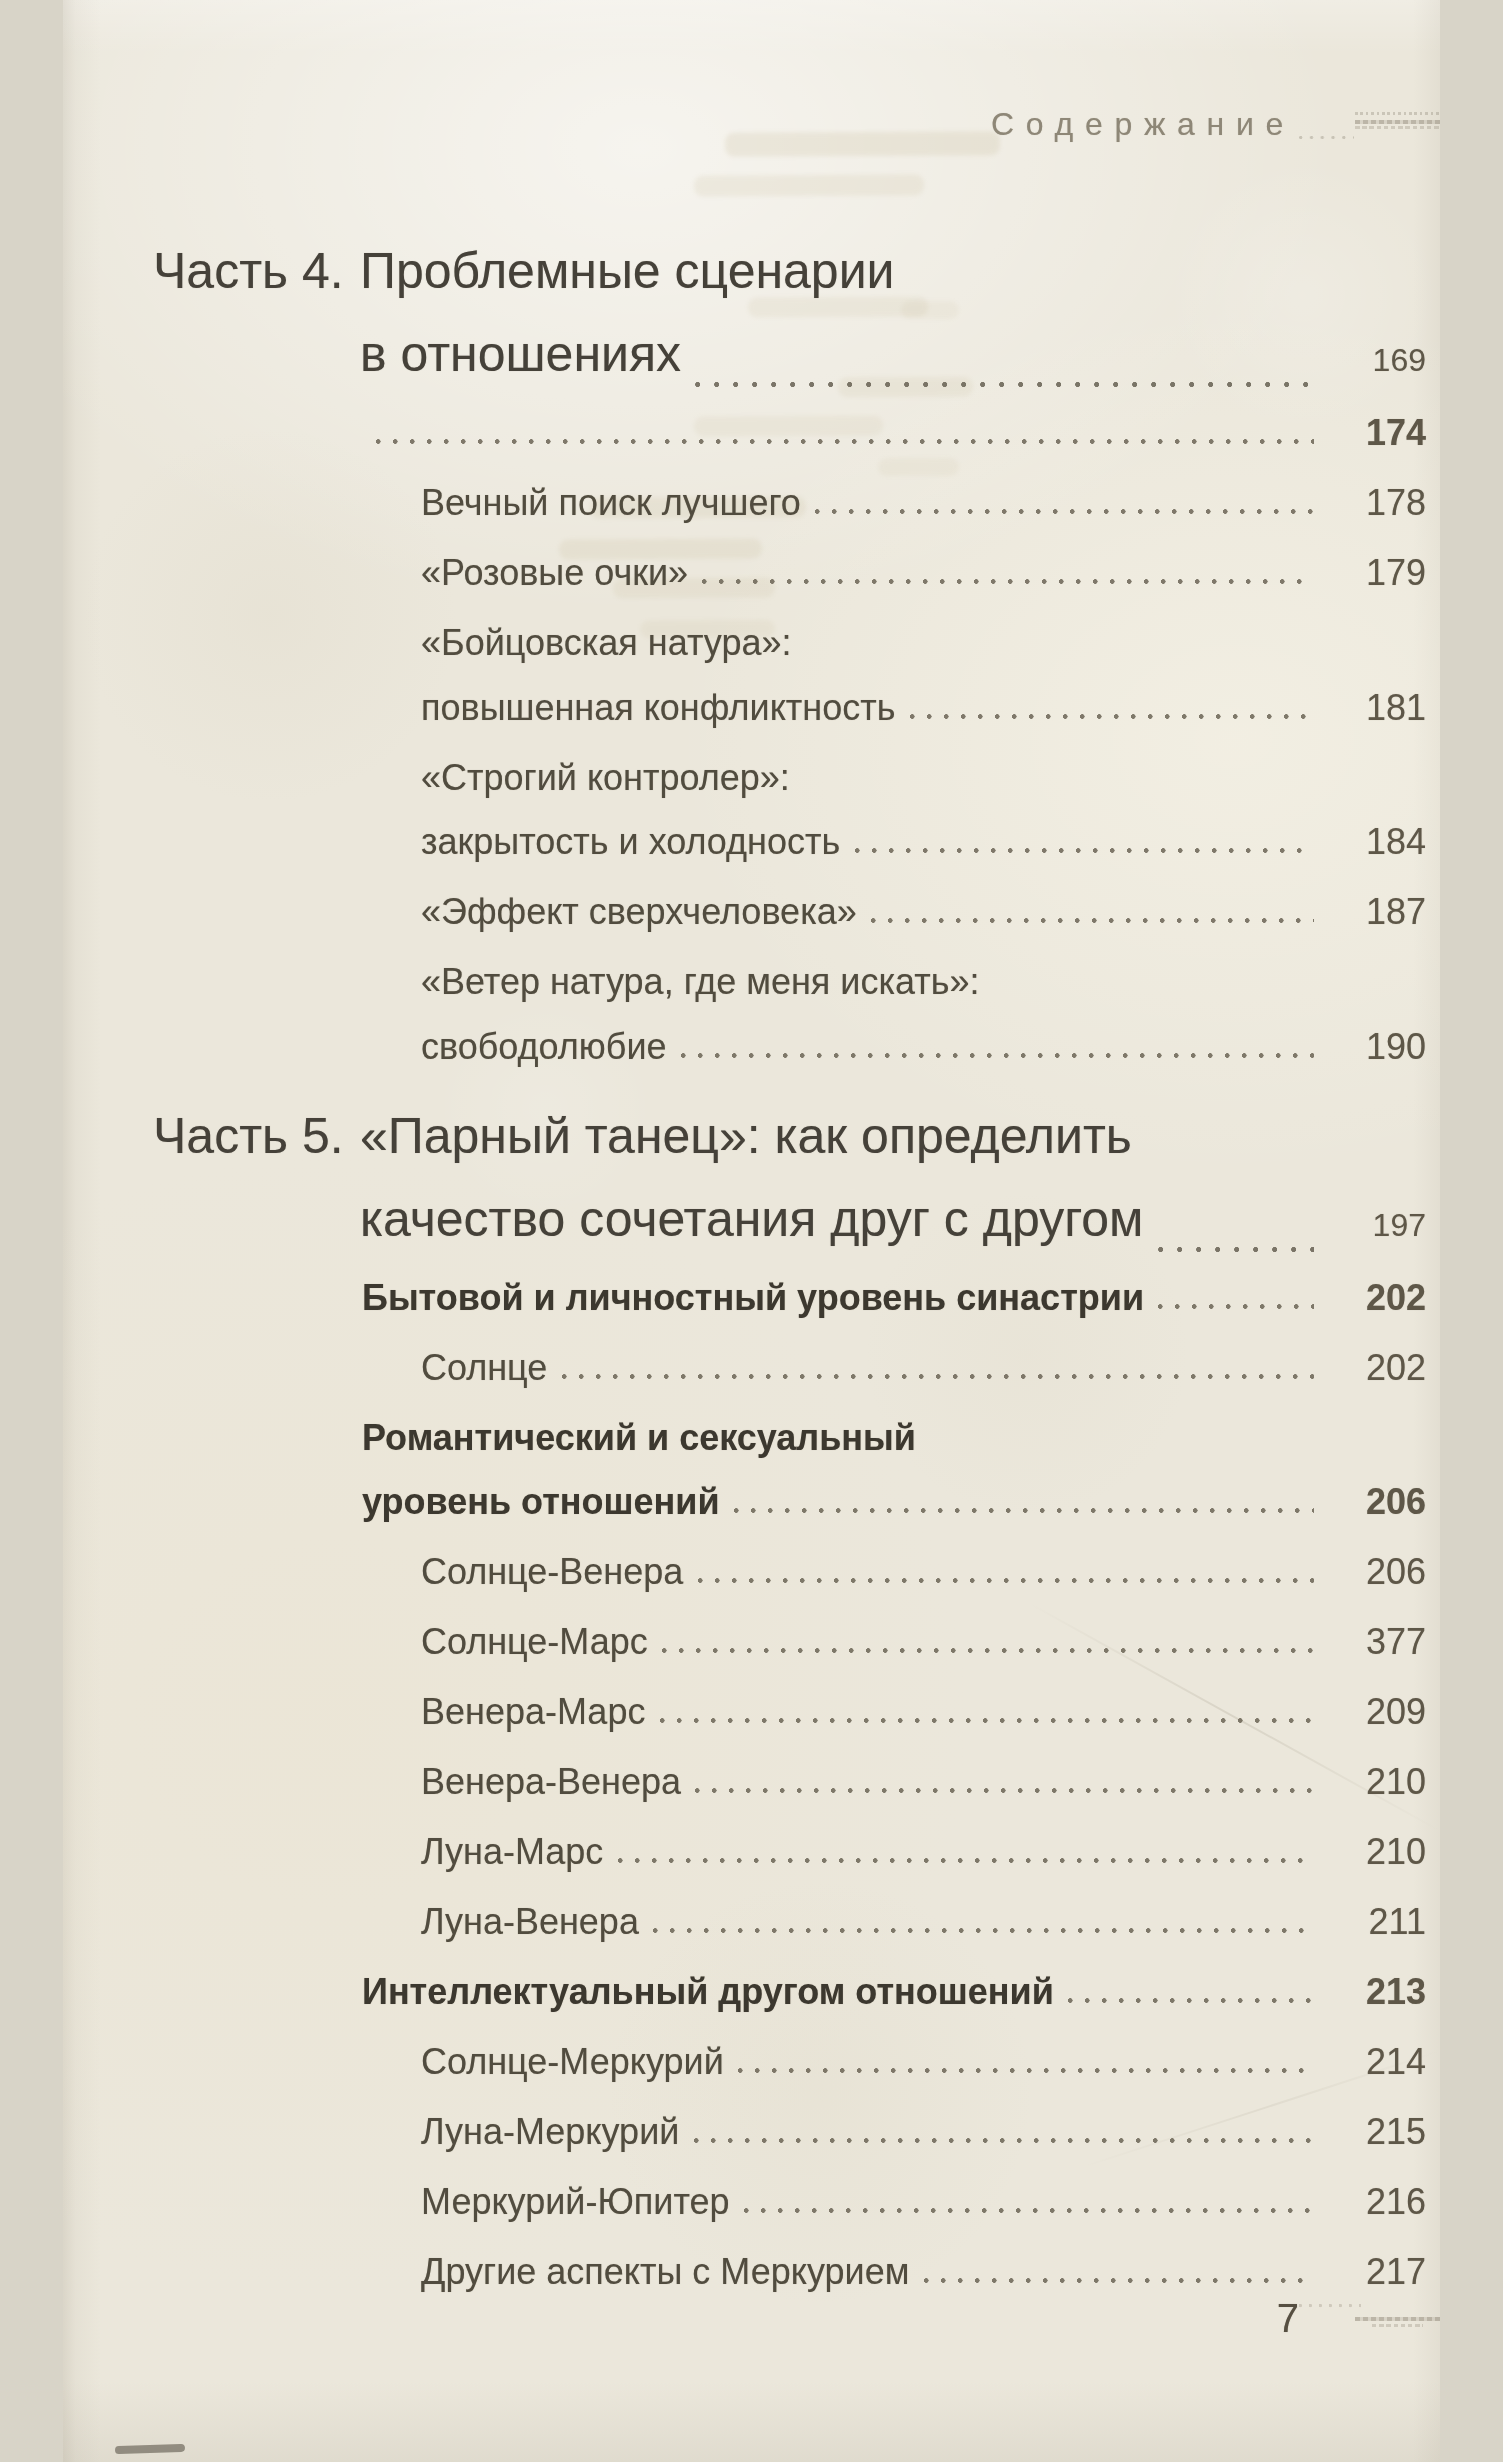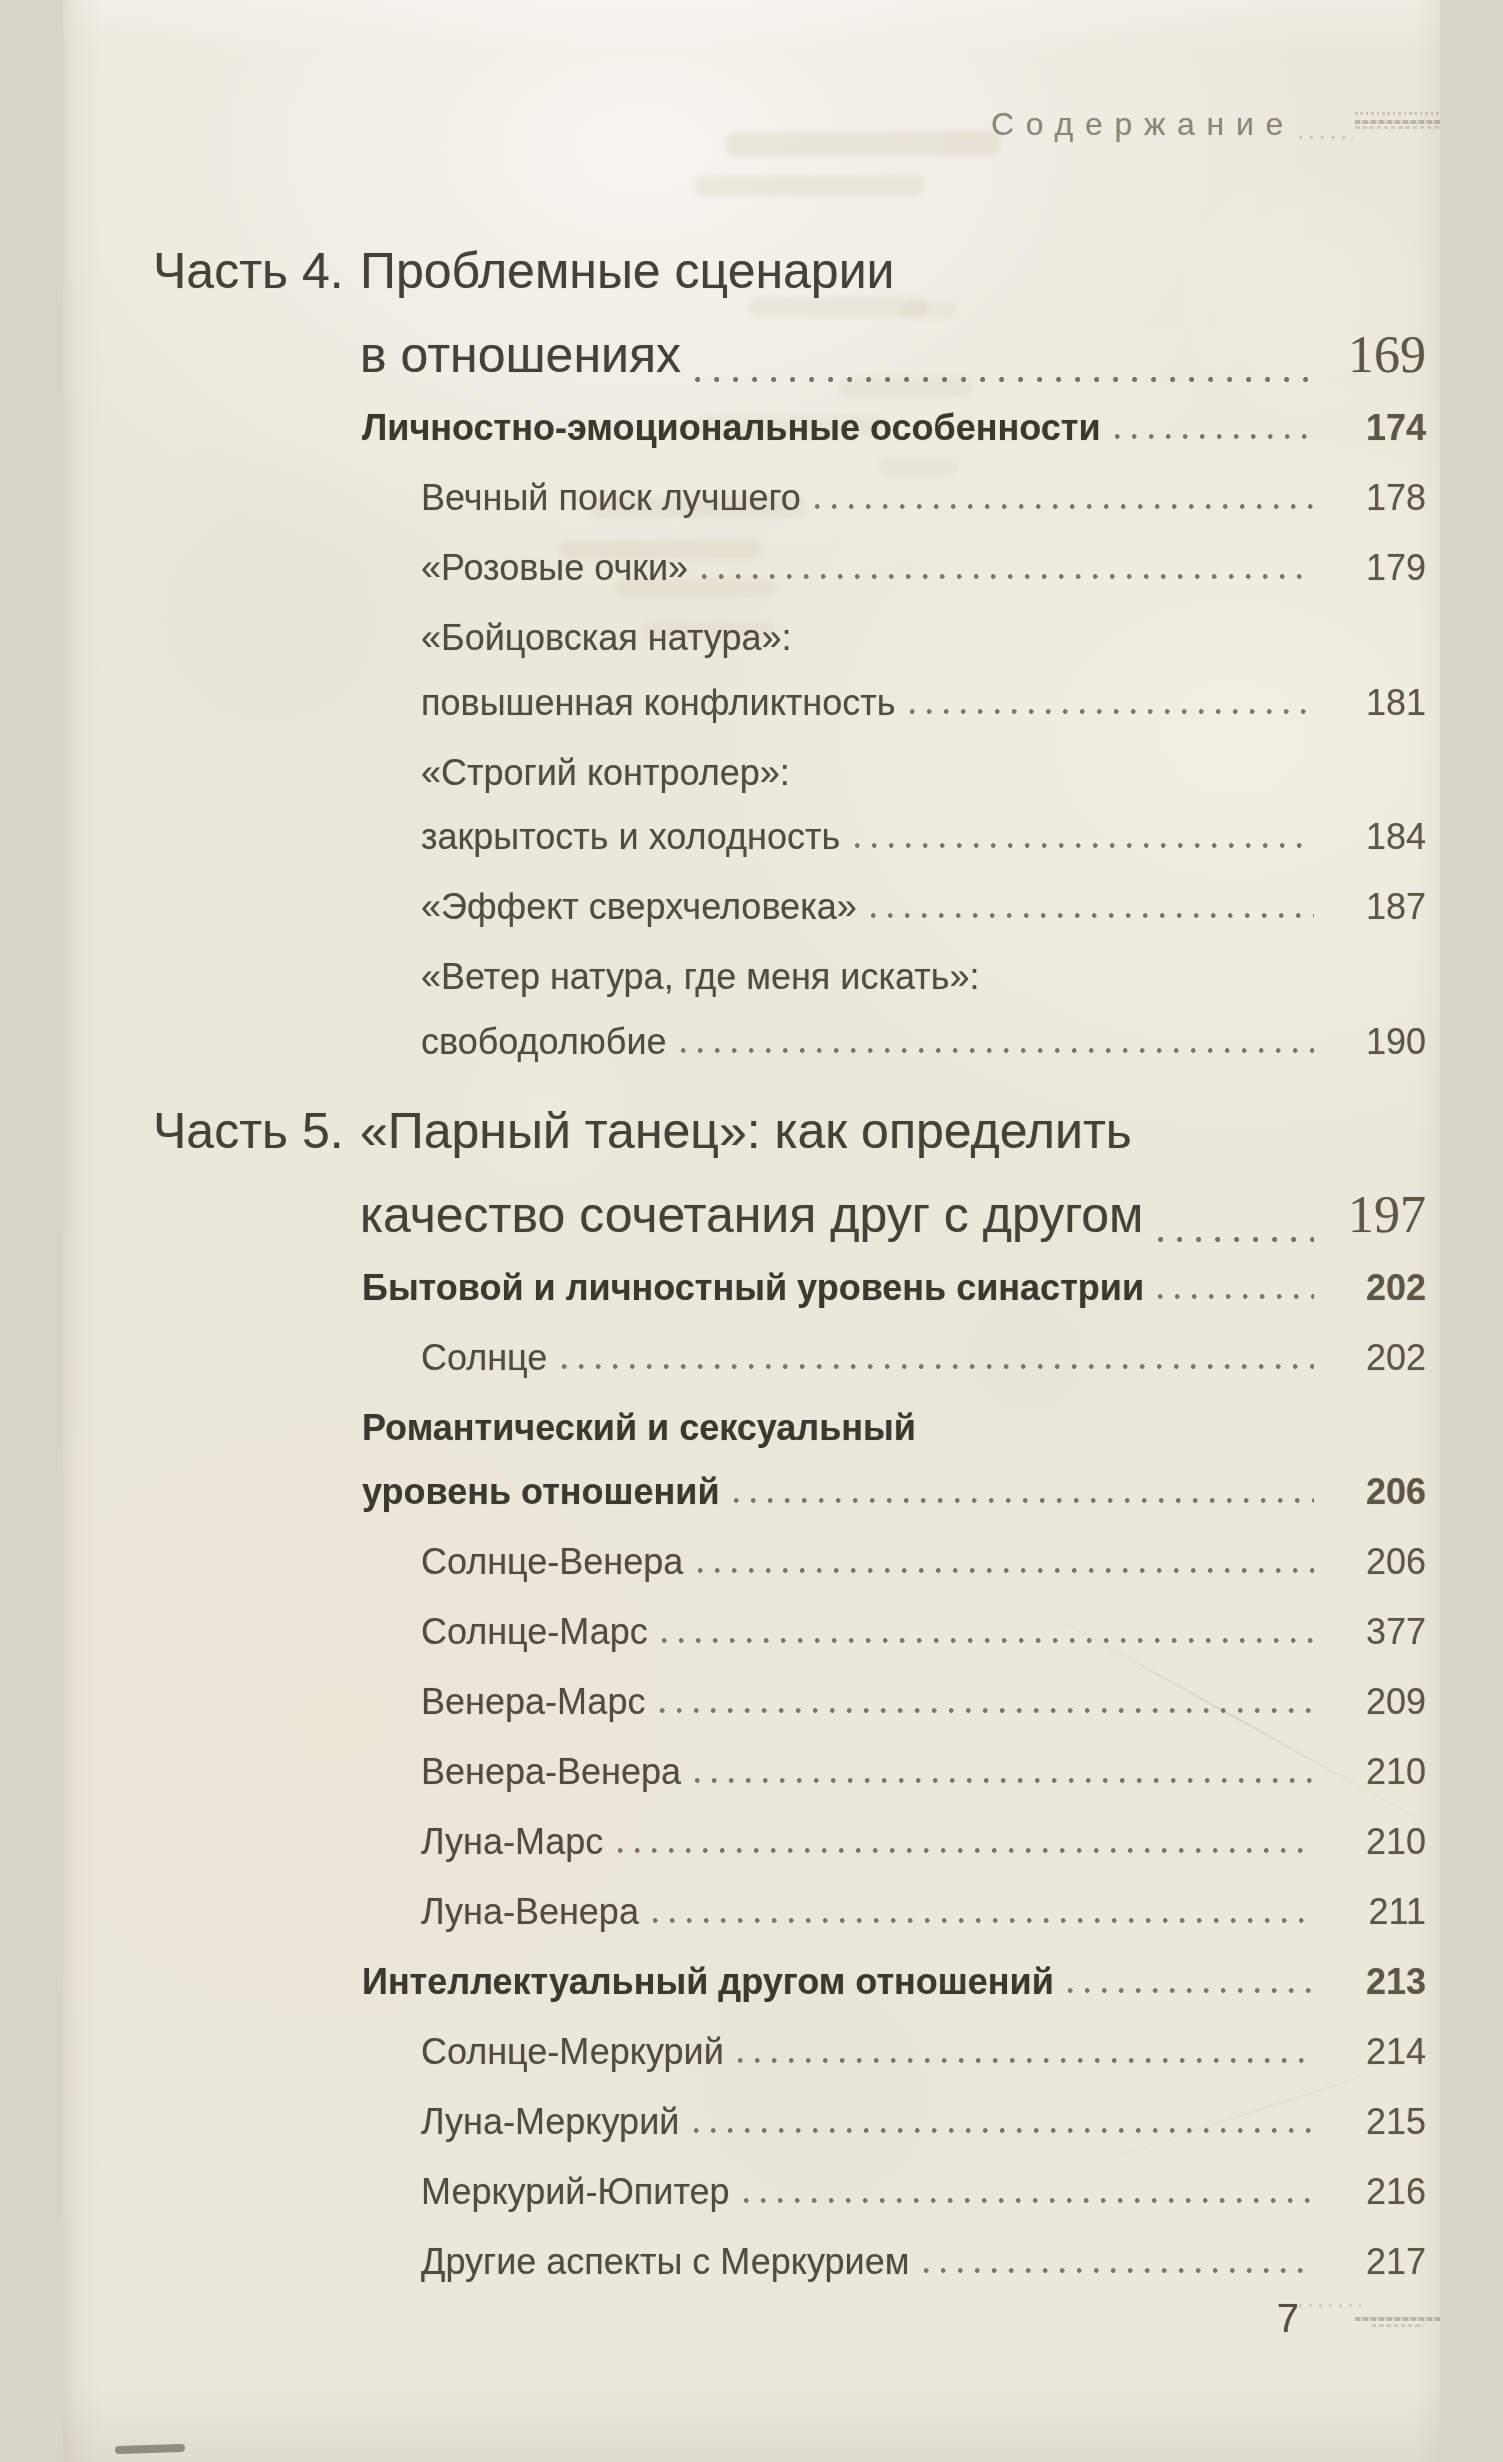--- a/index.html
+++ b/index.html
@@ -62,21 +62,21 @@
   .pline .txt{white-space:nowrap;text-shadow:0 0 0.9px rgba(70,62,48,.35);}
   .leader{flex:1;align-self:flex-end;height:9px;margin:0 12.6px 8px 14.4px;
     background:radial-gradient(circle at 2.3px 4.5px,#6b6455 2.1px,transparent 2.5px);
     background-size:17px 9px;background-repeat:repeat-x;background-position:left bottom;
     opacity:.85;}
   .pline .leader{height:10px;margin-bottom:11.7px;
     background:radial-gradient(circle at 2.7px 4.5px,#666052 2.3px,transparent 2.8px);
     background-size:19px 10px;background-repeat:repeat-x;}
   .page-num{flex:0 0 99px;text-align:right;font-size:36px;color:#5e5748;
     text-shadow:0 0 0.9px rgba(90,80,60,.35);}
-  .pline .page-num{font-size:52px;font-family:Liberation Serif, serif;}
+  .pline .page-num{font-size:32px;}
 
   
   .footer-num{position:absolute;top:2296px;right:141px;width:99px;text-align:right;
     font-size:40px;color:#564f41;text-shadow:0 0 0.9px rgba(86,79,65,.4);}
   .ftr-dots{position:absolute;top:2303px;right:79px;width:63px;height:4.5px;opacity:.3;
     background:radial-gradient(circle at 2.3px 2.3px,#8d8474 1.4px,transparent 1.8px);
     background-size:10px 4.5px;background-repeat:repeat-x;}
   .ftr-marks{position:absolute;top:2317px;right:0;width:85px;}
   .ftr-marks .m1{height:3.6px;opacity:.5;
     background:repeating-linear-gradient(90deg,#8d8474 0 5.4px,rgba(141,132,116,.4) 5.4px 8px);}
@@ -129,21 +129,20 @@
             <div class="pline">
               <span class="txt">в отношениях</span>
               <span class="leader"></span>
               <span class="page-num">169</span>
             </div>
           </div>
         </div>
       </div>
       <div class="entry section">
         <div class="line">
-          <span class="txt">Личностно-эмоциональные особенности</span>
           <span class="leader"></span>
           <span class="page-num">174</span>
         </div>
       </div>
       <div class="entry item">
         <div class="line">
           <span class="txt">Вечный поиск лучшего</span>
           <span class="leader"></span>
           <span class="page-num">178</span>
         </div>

